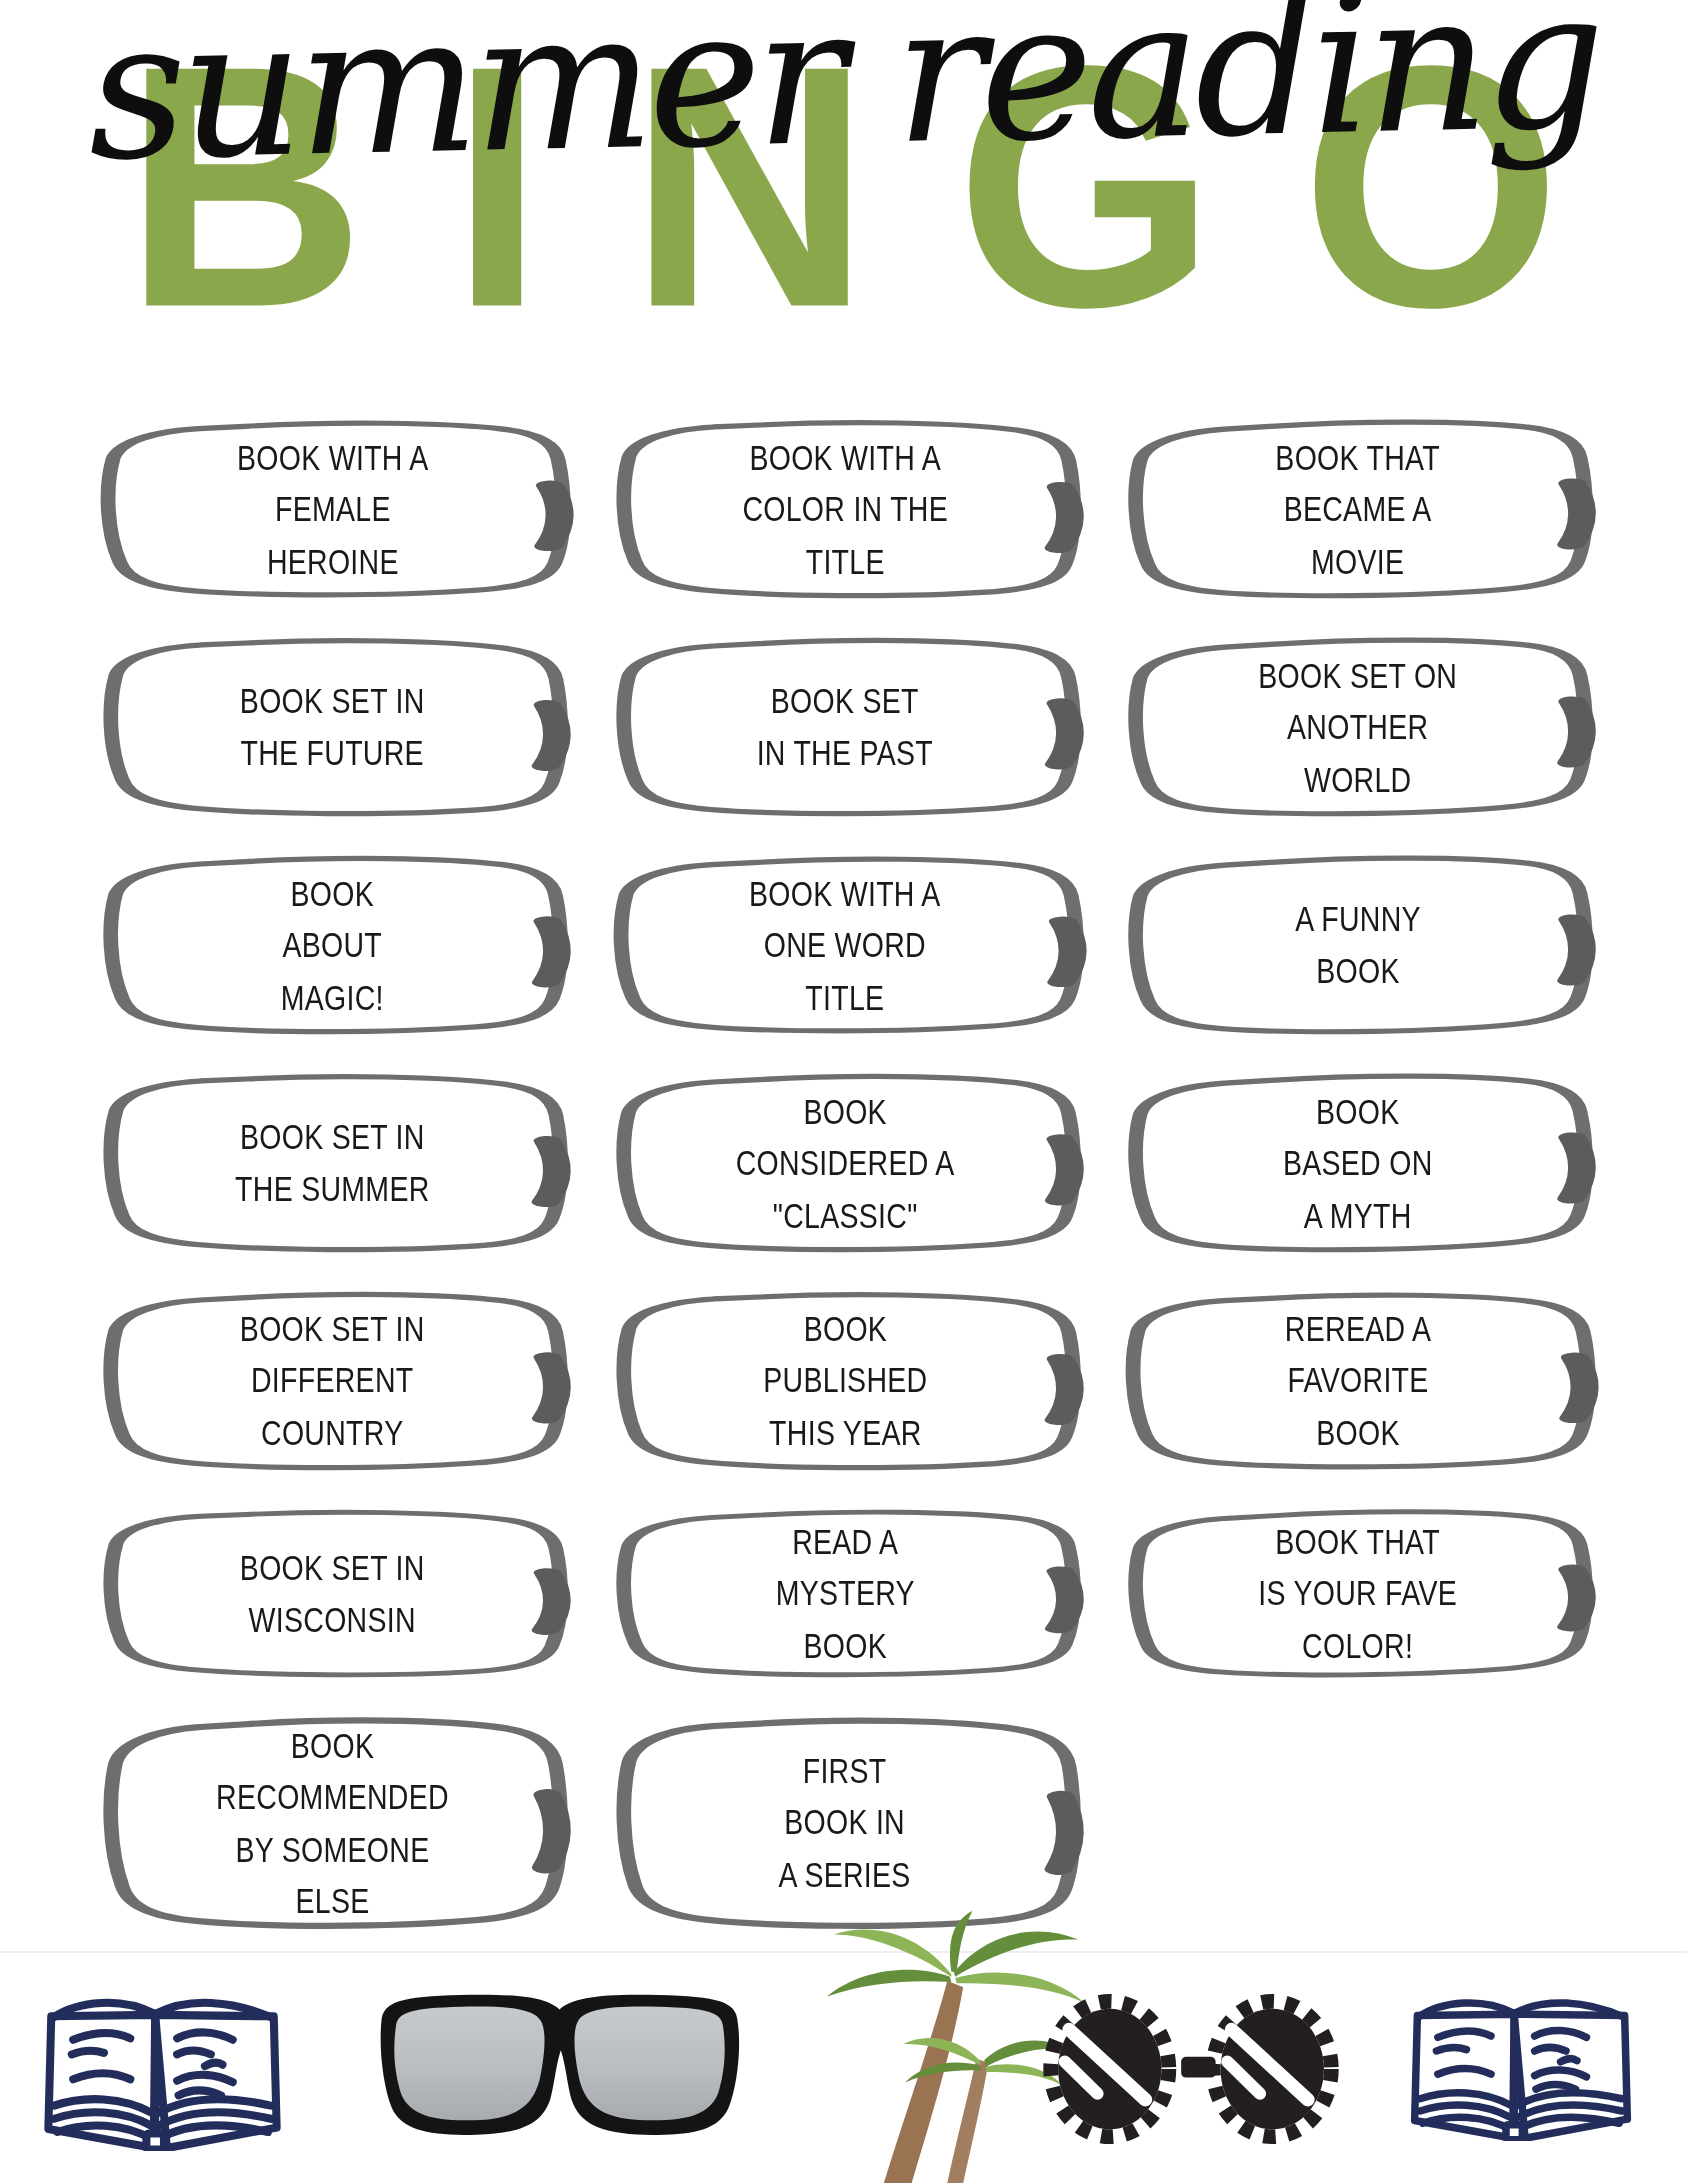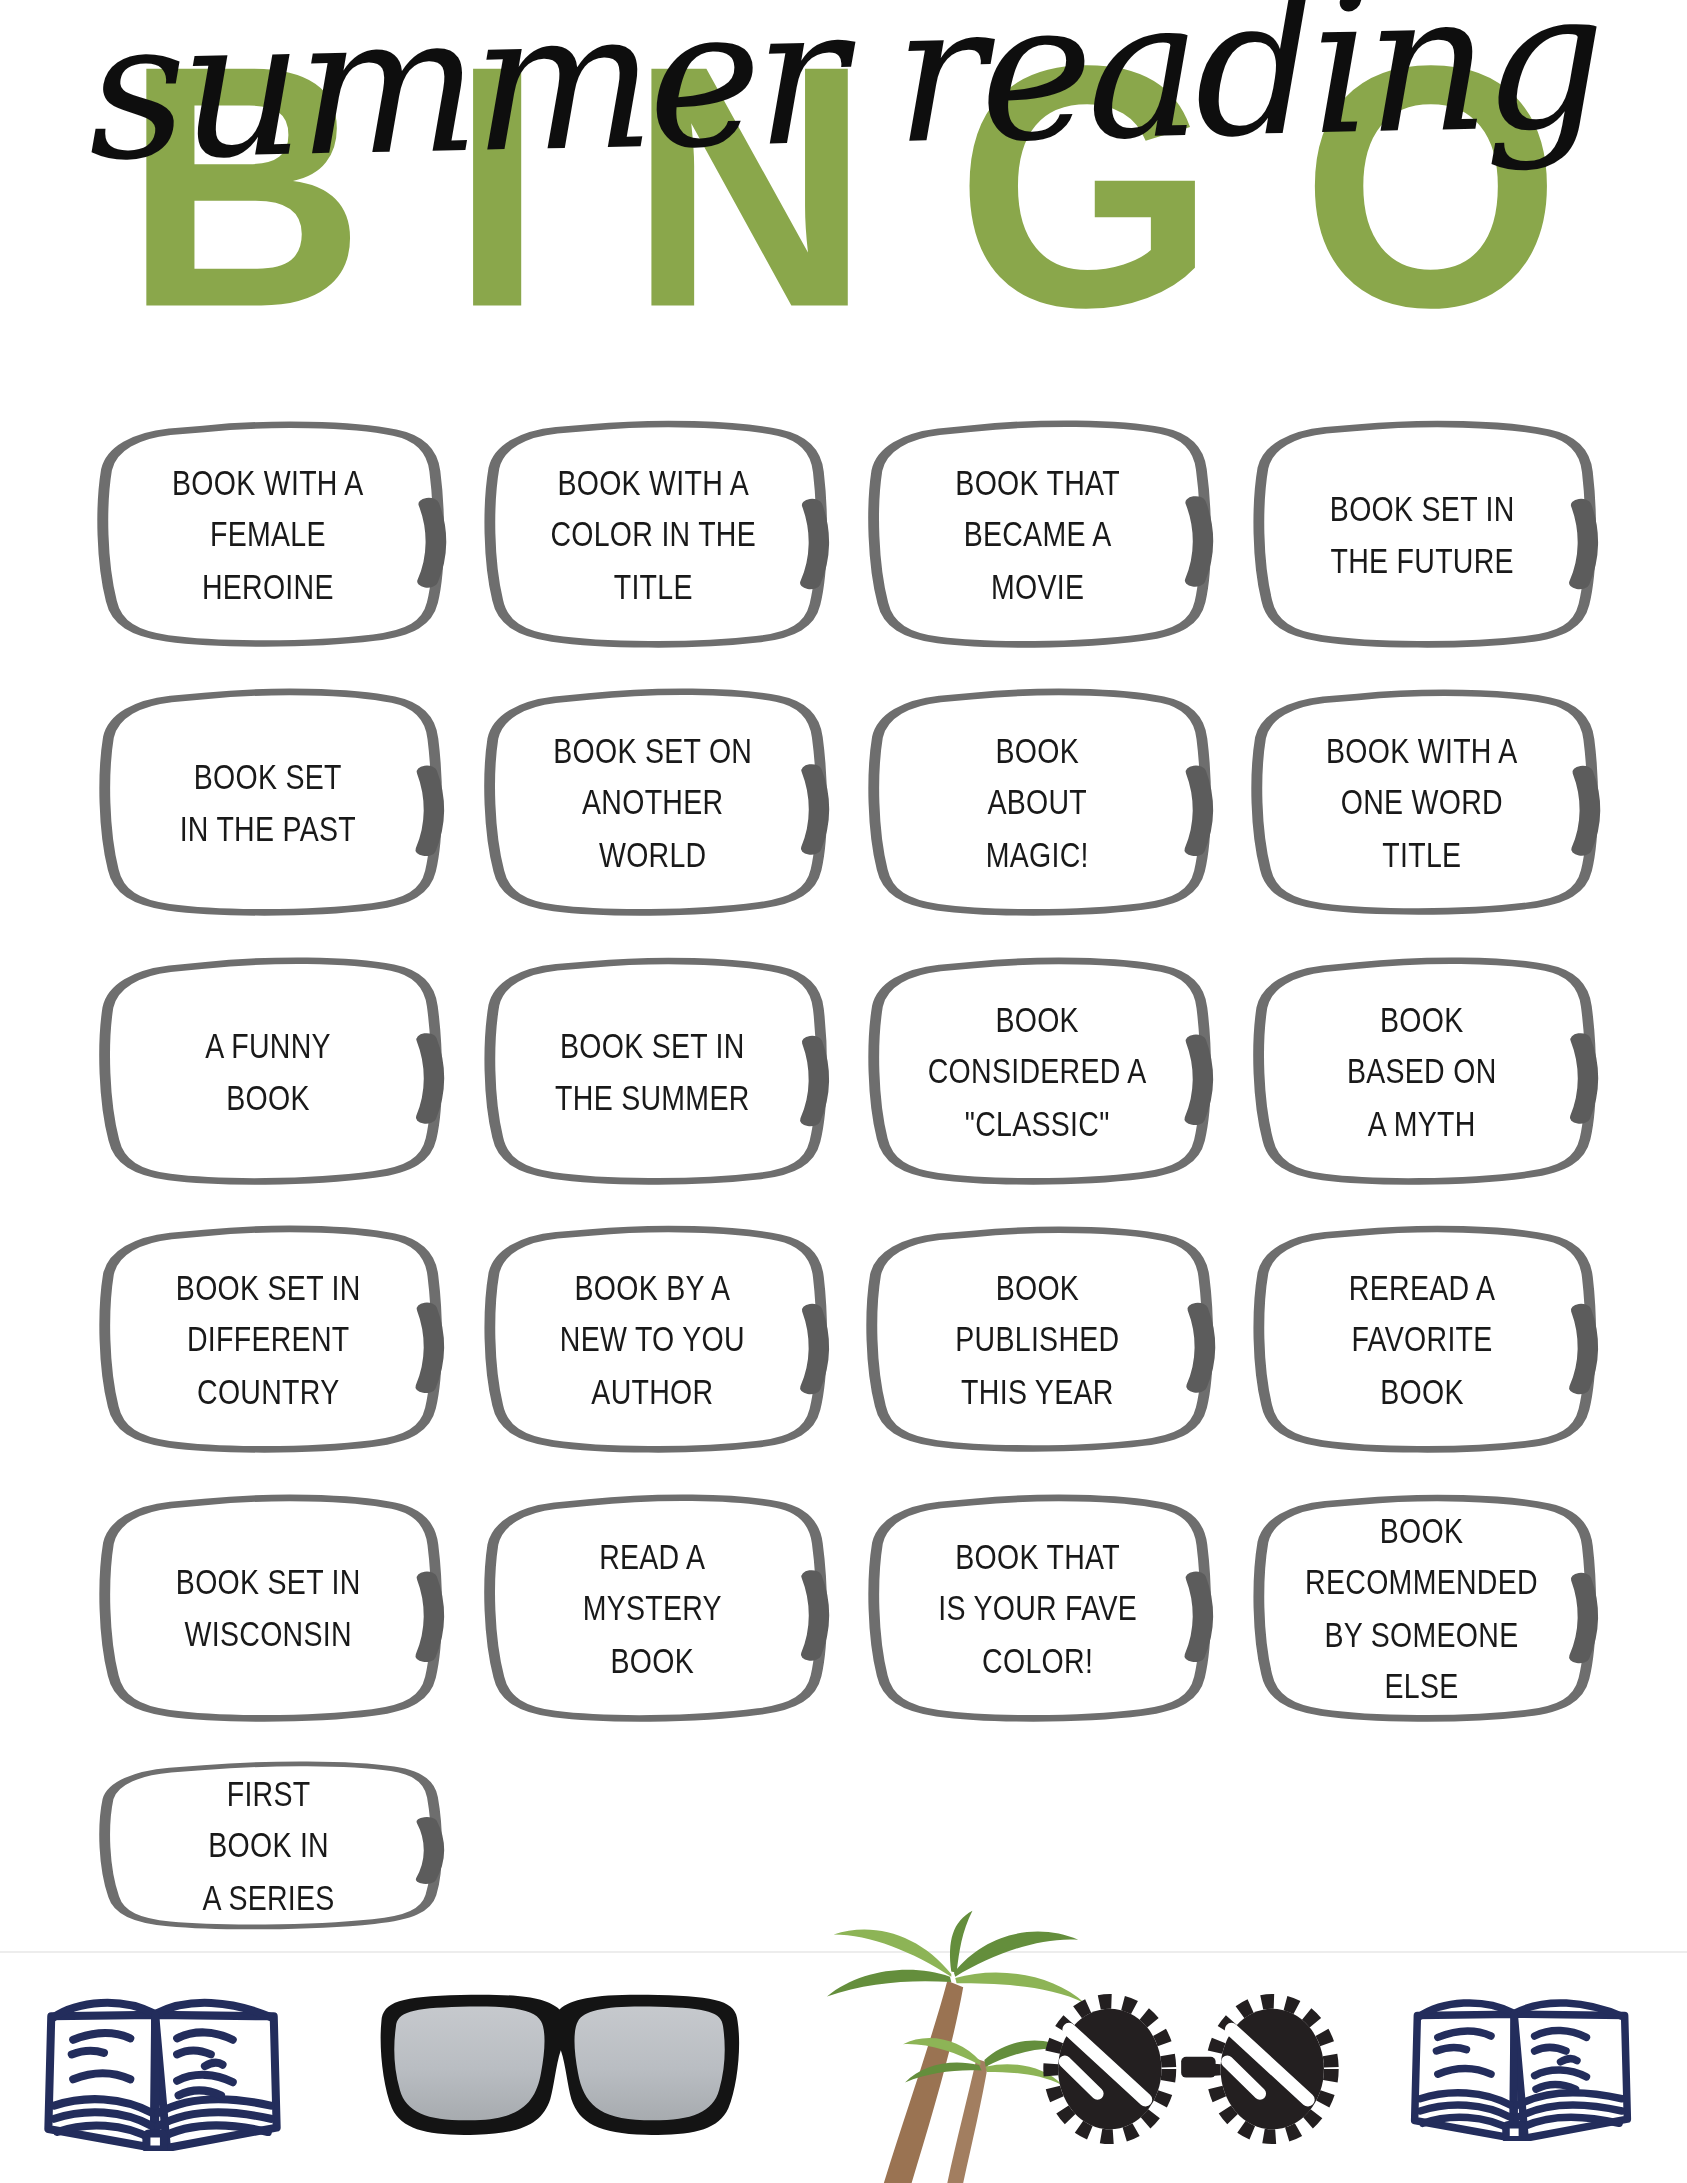--- a/index.html
+++ b/index.html
@@ -19,21 +19,21 @@
   .bingo-title{
     position:absolute;top:20px;left:124px;right:126px;z-index:1;
     display:flex;justify-content:space-between;align-items:flex-start;
     font-weight:700;font-size:334px;line-height:1;color:var(--bingo-green,#8aa74b);
   }
   .bingo-letter{display:block;transform:scaleY(1.03);}
 
   
   .grid{
     position:absolute;left:88px;right:85px;top:417px;height:1516px;
-    display:grid;grid-template-columns:repeat(4,1fr);grid-template-rows:repeat(5,1fr);
+    display:grid;grid-template-columns:repeat(3,1fr);grid-template-rows:repeat(5,1fr);
     column-gap:24px;row-gap:33px;
   }
   .cell{position:relative;display:flex;align-items:center;justify-content:center;text-align:center;}
   .cell svg.frame{position:absolute;inset:0;width:100%;height:100%;}
   .frame-path{fill:#ffffff;stroke:var(--frame-gray,#6e6e6e);stroke-width:9;stroke-linecap:round;stroke-linejoin:round;}
   .frame-flick{fill:none;stroke:var(--frame-flick-gray,#5c5c5c);stroke-width:17;stroke-linecap:round;}
   .cell:nth-child(2n) .frame{transform:rotate(.45deg);}
   .cell:nth-child(3n) .frame{transform:rotate(-.5deg);}
   .cell:nth-child(7n+1) .frame{transform:scale(1.012,.992);}
   .cell-label{
@@ -193,29 +193,20 @@
 A MYTH</span>
       </div>
       <div class="cell">
   <svg class="frame" viewBox="0 0 300 320" preserveAspectRatio="none" aria-hidden="true">
     <path class="frame-path" d="M 97,15 C 152,6 219,8 254,20 C 275,27 285,45 287,73 C 291,125 292,205 285,253 C 281,281 267,295 237,301 C 183,312 107,311 67,302 C 40,296 25,281 21,251 C 13,199 12,121 17,71 C 21,42 41,24 69,19 Z"></path>
     <path class="frame-flick" d="M 282,118 C 290,152 290,190 281,224"></path>
   </svg>
 <span class="cell-label">BOOK SET IN
 DIFFERENT
 COUNTRY</span>
-      </div>
-      <div class="cell">
-  <svg class="frame" viewBox="0 0 300 320" preserveAspectRatio="none" aria-hidden="true">
-    <path class="frame-path" d="M 97,15 C 152,6 219,8 254,20 C 275,27 285,45 287,73 C 291,125 292,205 285,253 C 281,281 267,295 237,301 C 183,312 107,311 67,302 C 40,296 25,281 21,251 C 13,199 12,121 17,71 C 21,42 41,24 69,19 Z"></path>
-    <path class="frame-flick" d="M 282,118 C 290,152 290,190 281,224"></path>
-  </svg>
-<span class="cell-label">BOOK BY A
-NEW TO YOU
-AUTHOR</span>
       </div>
       <div class="cell">
   <svg class="frame" viewBox="0 0 300 320" preserveAspectRatio="none" aria-hidden="true">
     <path class="frame-path" d="M 97,15 C 152,6 219,8 254,20 C 275,27 285,45 287,73 C 291,125 292,205 285,253 C 281,281 267,295 237,301 C 183,312 107,311 67,302 C 40,296 25,281 21,251 C 13,199 12,121 17,71 C 21,42 41,24 69,19 Z"></path>
     <path class="frame-flick" d="M 282,118 C 290,152 290,190 281,224"></path>
   </svg>
 <span class="cell-label">BOOK
 PUBLISHED
 THIS YEAR</span>
       </div>

